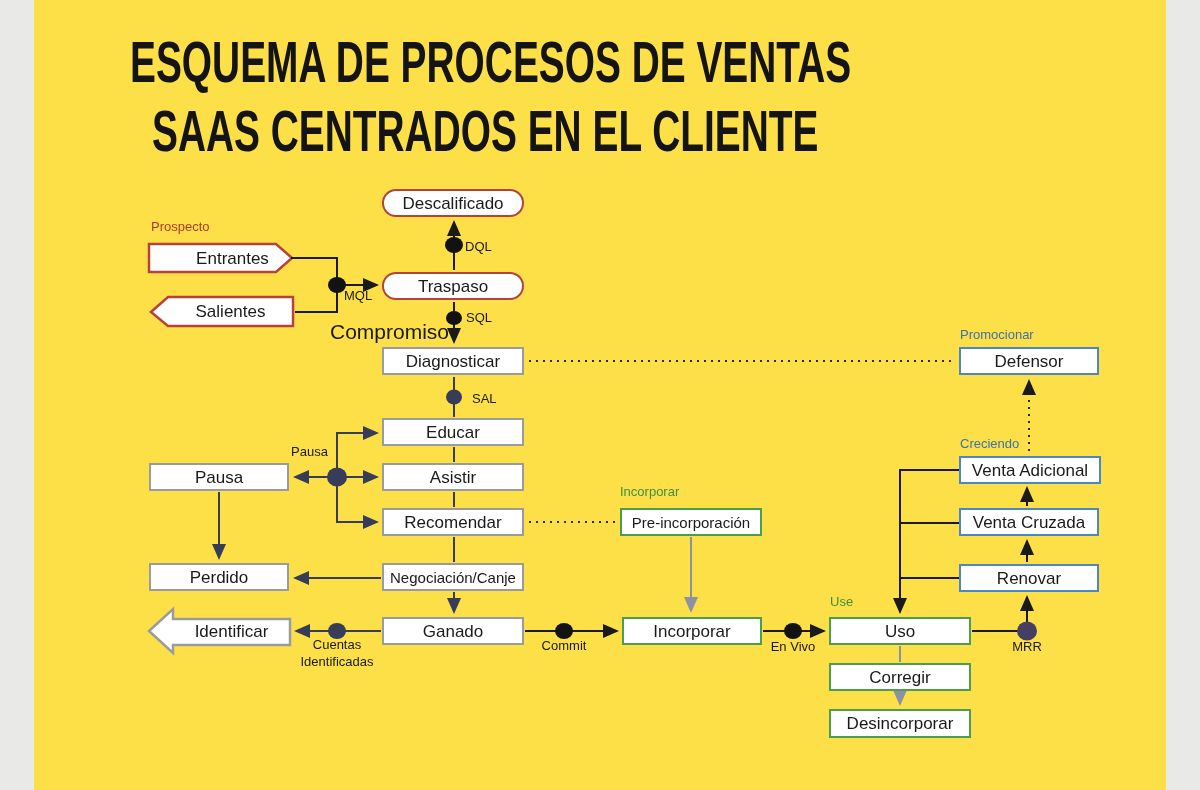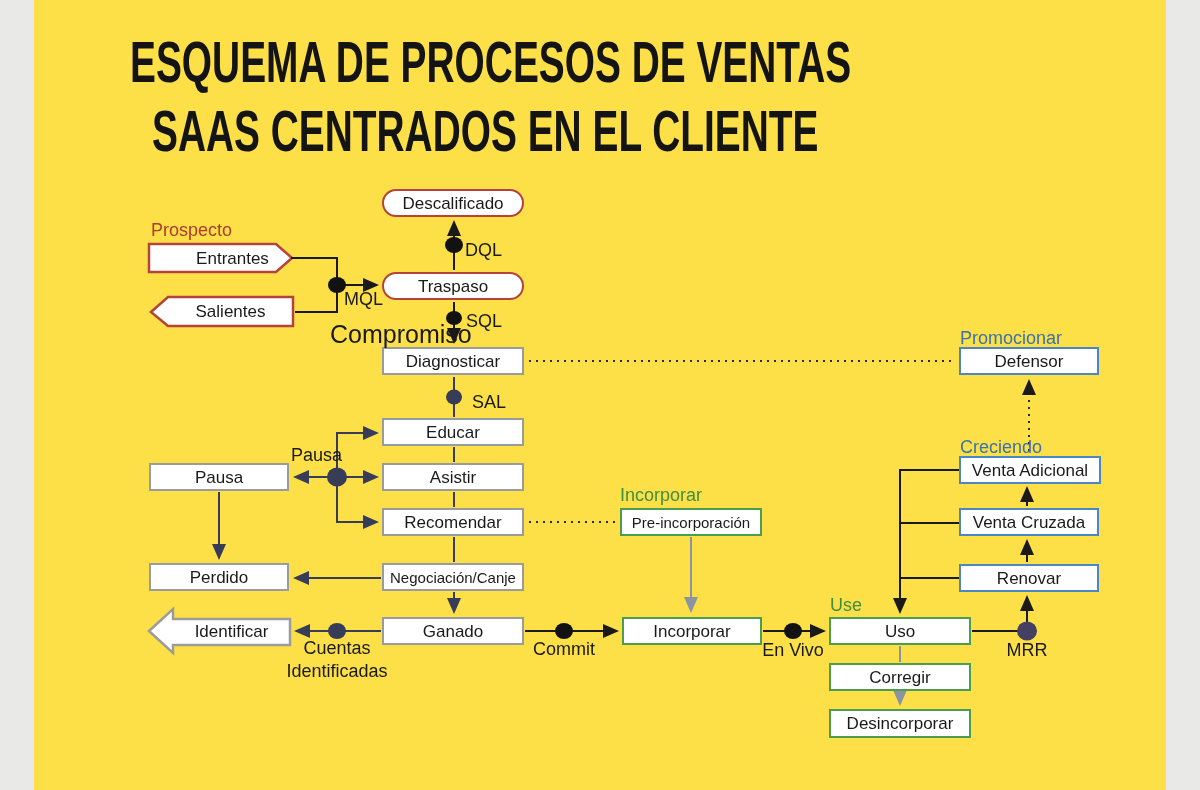--- a/index.html
+++ b/index.html
@@ -20,26 +20,26 @@
     font-size:17px; line-height:1; color:#1a1a1a; white-space:nowrap;
   }
   .node.red   { border-color:#b5433c;border-radius:14px; }
   .node.green { border-color:#4a9e4e; }
   .node.blue  { border-color:#4c87c4; }
   .node.small { font-size:15px; }
   .shape-label {
     position:absolute; display:flex; align-items:center; justify-content:center;
     font-size:17px; line-height:1; white-space:nowrap;
   }
-  .lbl { position:absolute; font-size:18px; line-height:1.3; white-space:pre-line; }
+  .lbl { position:absolute; font-size:13px; line-height:1.3; white-space:pre-line; }
   .lbl.red    { color:#ae3b33; }
   .lbl.green  { color:#3f8f43; }
   .lbl.blue   { color:#3a72ae; }
   .lbl.center { text-align:center; }
-  .lbl.big    { font-size:25px; color:#1a1a1a; text-align:right; }
+  .lbl.big    { font-size:21px; color:#1a1a1a; text-align:right; }
 </style>
 </head>
 <body>
 
 <div id="canvas">
 
   <div class="title-line" style="left:96px; top:28px;">ESQUEMA DE PROCESOS DE VENTAS</div>
   <div class="title-line" style="left:118px; top:97px;">SAAS CENTRADOS EN EL CLIENTE</div>
 
   <svg id="svg-layer" viewBox="0 0 1200 790" xmlns="http://www.w3.org/2000/svg">

